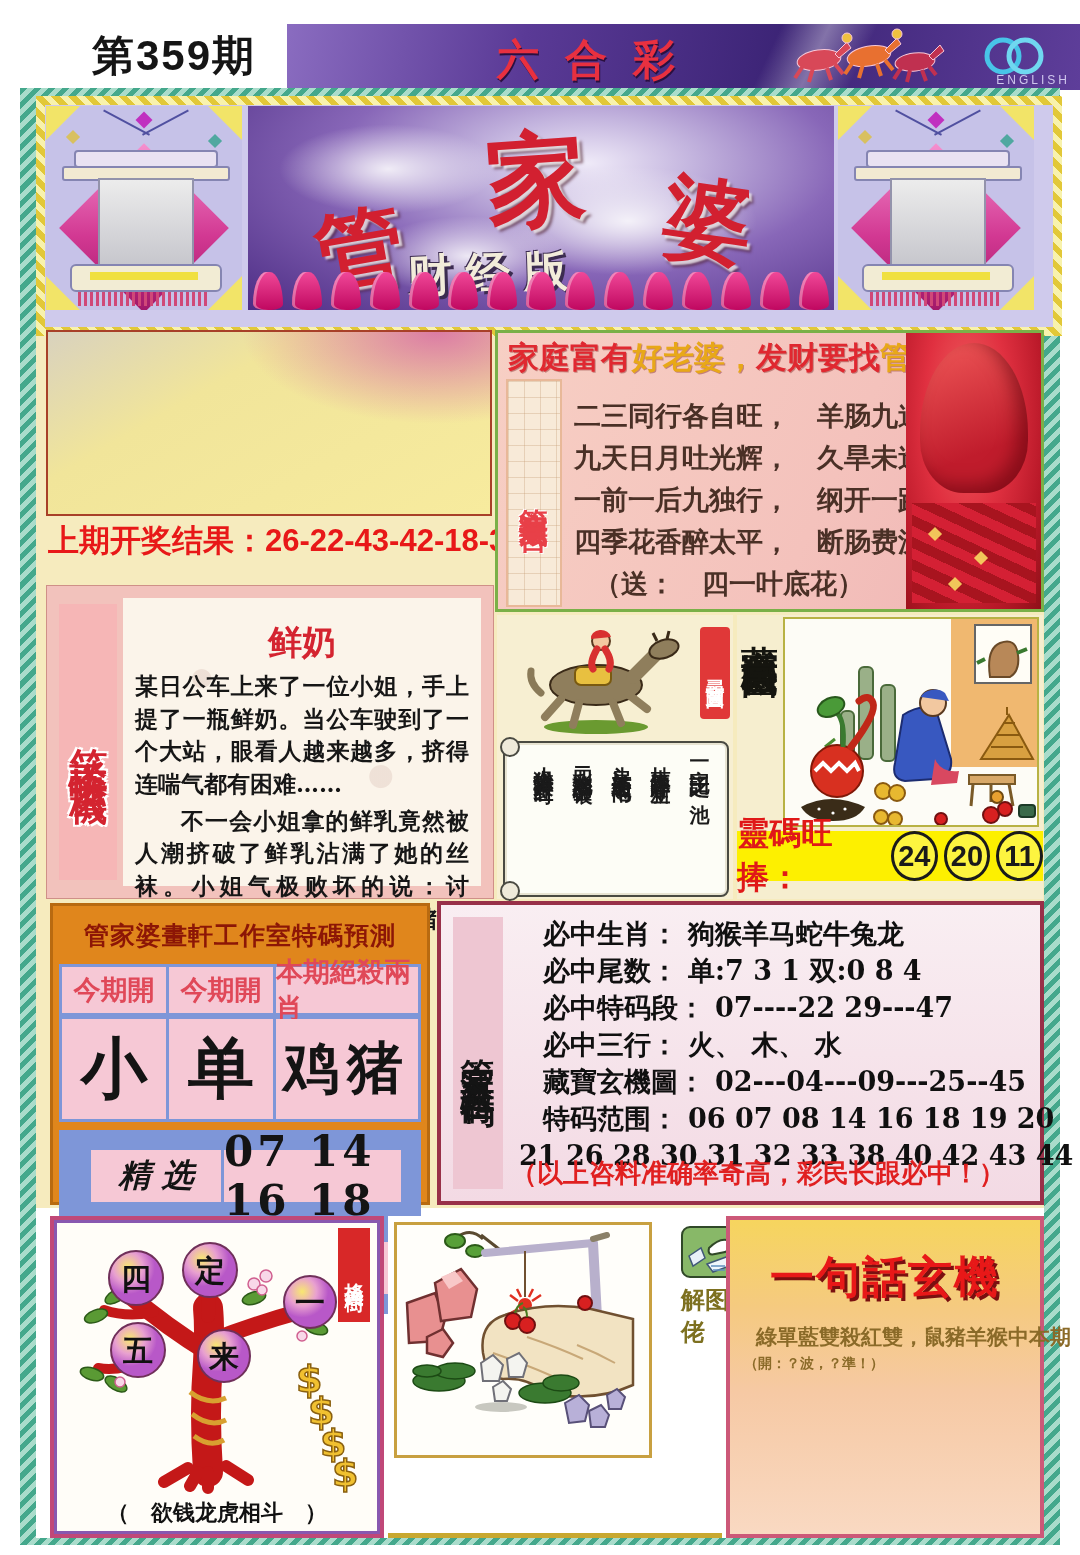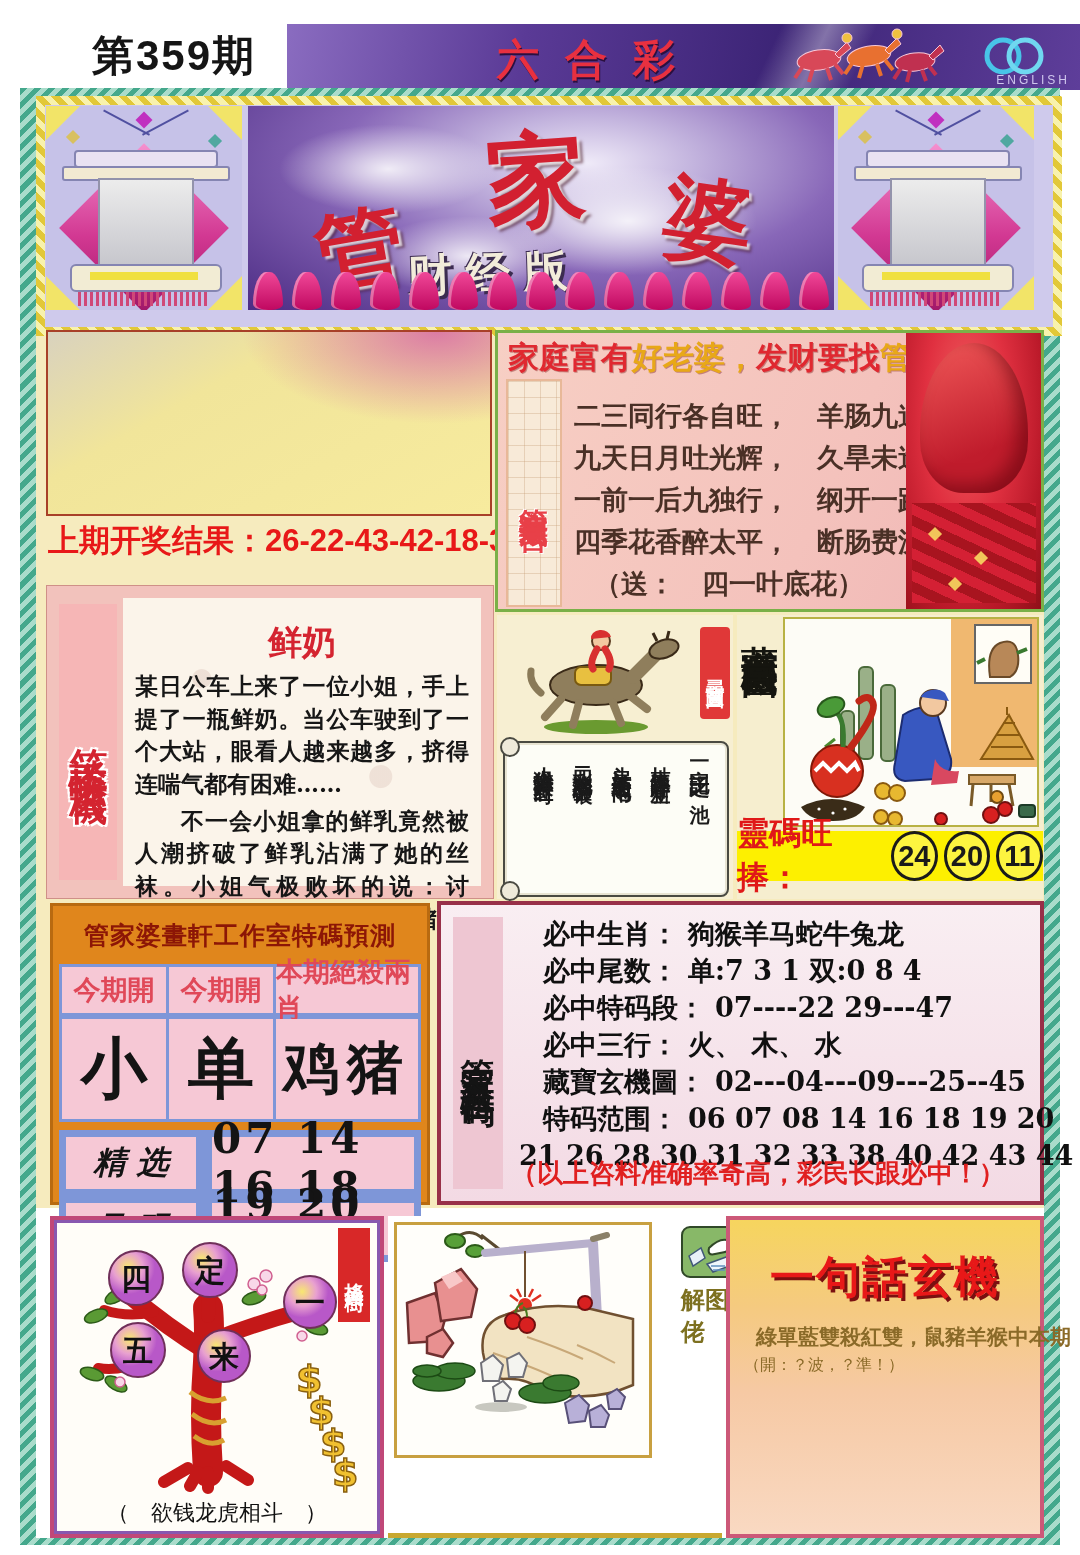--- a/index.html
+++ b/index.html
@@ -117,21 +117,21 @@
   #studio{left:50px;top:903px;width:380px;height:302px;background:#e0861c;border:3px solid #b86a10;box-sizing:border-box;}
   #studio-header{height:58px;display:flex;align-items:center;justify-content:center;color:#8c1606;
         font-size:25px;font-weight:bold;letter-spacing:1px;}
   .studio-grid{margin:0 6px;background:#7e96d8;}
   .srow{display:flex;gap:3px;padding:3px;}
   .scell{background:#f6c8d5;display:flex;align-items:center;justify-content:center;}
   .scell.h{height:46px;color:#e04858;font-size:27px;font-weight:bold;}
   .scell.v{height:100px;color:#141414;font-weight:bold;}
   .w1{width:104px;} .w2{width:104px;} .w3{flex:1;}
   #studio-gap{height:8px;}
-  .prow{display:flex;gap:16px;padding:7px;}
+  .prow{display:flex;gap:3px;padding:20px;margin-left:12px;}
   .pl{width:130px;display:flex;align-items:center;justify-content:center;background:#f6c8d5;
         font-family:"DejaVu Serif","Liberation Serif",serif;font-style:italic;font-weight:bold;font-size:32px;color:#141414;height:52px;}
   .pn{flex:1;display:flex;align-items:center;justify-content:center;background:#f6c8d5;height:52px;
         font-size:42px;font-weight:bold;color:#141414;letter-spacing:4px;font-family:"DejaVu Serif","Liberation Serif",serif;}
 
   
   #direct{left:437px;top:901px;width:607px;height:304px;border:4px solid #983048;box-sizing:border-box;
         background:linear-gradient(#f9eef2,#f3dae4);}
   #direct-side{position:absolute;left:12px;top:12px;width:50px;height:272px;background:#eec6d2;
         display:flex;align-items:center;justify-content:center;}
@@ -148,32 +148,32 @@
         font-family:"DejaVu Serif","Liberation Serif",serif;white-space:nowrap;}
 
   
   #bottom-bg{left:36px;top:1208px;width:1008px;height:330px;background:#ffffff;}
   #tree-panel{left:50px;top:1216px;width:334px;height:322px;background:#fffdf8;border:4px solid #c04878;
         box-shadow:inset 0 0 0 3px #8858b0;box-sizing:border-box;}
   #tree-badge{position:absolute;right:10px;top:8px;width:32px;height:94px;background:#d82828;
         display:flex;align-items:center;justify-content:center;}
   #tree-badge span{writing-mode:vertical-rl;text-orientation:upright;color:#fff;font-size:19px;font-weight:bold;letter-spacing:5px;}
   #tree-caption{position:absolute;left:0;bottom:6px;width:100%;text-align:center;color:#111;
-        font-family:"DejaVu Serif","Liberation Serif",serif;font-weight:normal;font-size:22px;}
+        font-family:"DejaVu Serif","Liberation Serif",serif;font-weight:bold;font-size:22px;}
   #pic-panel{left:388px;top:1216px;width:334px;height:322px;background:#ffffff;border-bottom:5px solid #c8a830;box-sizing:border-box;}
   #pic-frame{position:absolute;left:6px;top:6px;width:252px;height:230px;border:3px solid #c8a040;background:#fffefa;}
   #decoder{position:absolute;left:264px;top:10px;width:66px;text-align:left;margin-left:29px;}
   #decoder-label{color:#7d7020;font-size:24px;font-weight:bold;font-family:"DejaVu Serif","Liberation Serif",serif;margin-top:2px;}
   #sentence{left:726px;top:1216px;width:318px;height:322px;border:4px solid #cc5878;box-sizing:border-box;
         background:linear-gradient(180deg,#f6d55e 0%,#f5ca80 28%,#f6c9a4 55%,#f9d9c2 100%);}
   #sentence-title{margin-top:28px;text-align:center;font-size:44px;font-weight:bold;color:#e81818;
         text-shadow:3px 3px 0 #7a1010;letter-spacing:2px;}
   #sentence-l1{margin:16px 8px 0 26px;color:#8a6a28;font-size:21px;font-weight:bold;
         font-family:"DejaVu Serif","Liberation Serif",serif;white-space:nowrap;}
-  #sentence-l2{margin:4px 8px 0 14px;color:#8a6a28;font-size:16px;font-weight:normal;
+  #sentence-l2{margin:4px 8px 0 14px;color:#8a6a28;font-size:14px;font-weight:bold;
         font-family:"DejaVu Serif","Liberation Serif",serif;}
 
   
   #proverb{left:495px;top:330px;width:549px;height:282px;border:3px solid #7ab048;box-sizing:border-box;
         background:linear-gradient(115deg,#f7cfc4 0%,#f4c2bc 60%,#efb4b4 100%);overflow:hidden;}
   #proverb-head{position:absolute;left:10px;top:4px;font-size:31px;font-weight:bold;white-space:nowrap;
         font-family:"DejaVu Serif","Liberation Serif",serif;text-shadow:1px 1px 0 rgba(120,20,20,.4);}
   .hred{color:#e02830;} .hgold{color:#e8a818;}
   #proverb-side{position:absolute;left:8px;top:46px;width:52px;height:224px;background:#f8ead8;
         background-image:linear-gradient(rgba(200,160,120,.35) 1px,transparent 1px),linear-gradient(90deg,rgba(200,160,120,.35) 1px,transparent 1px);

